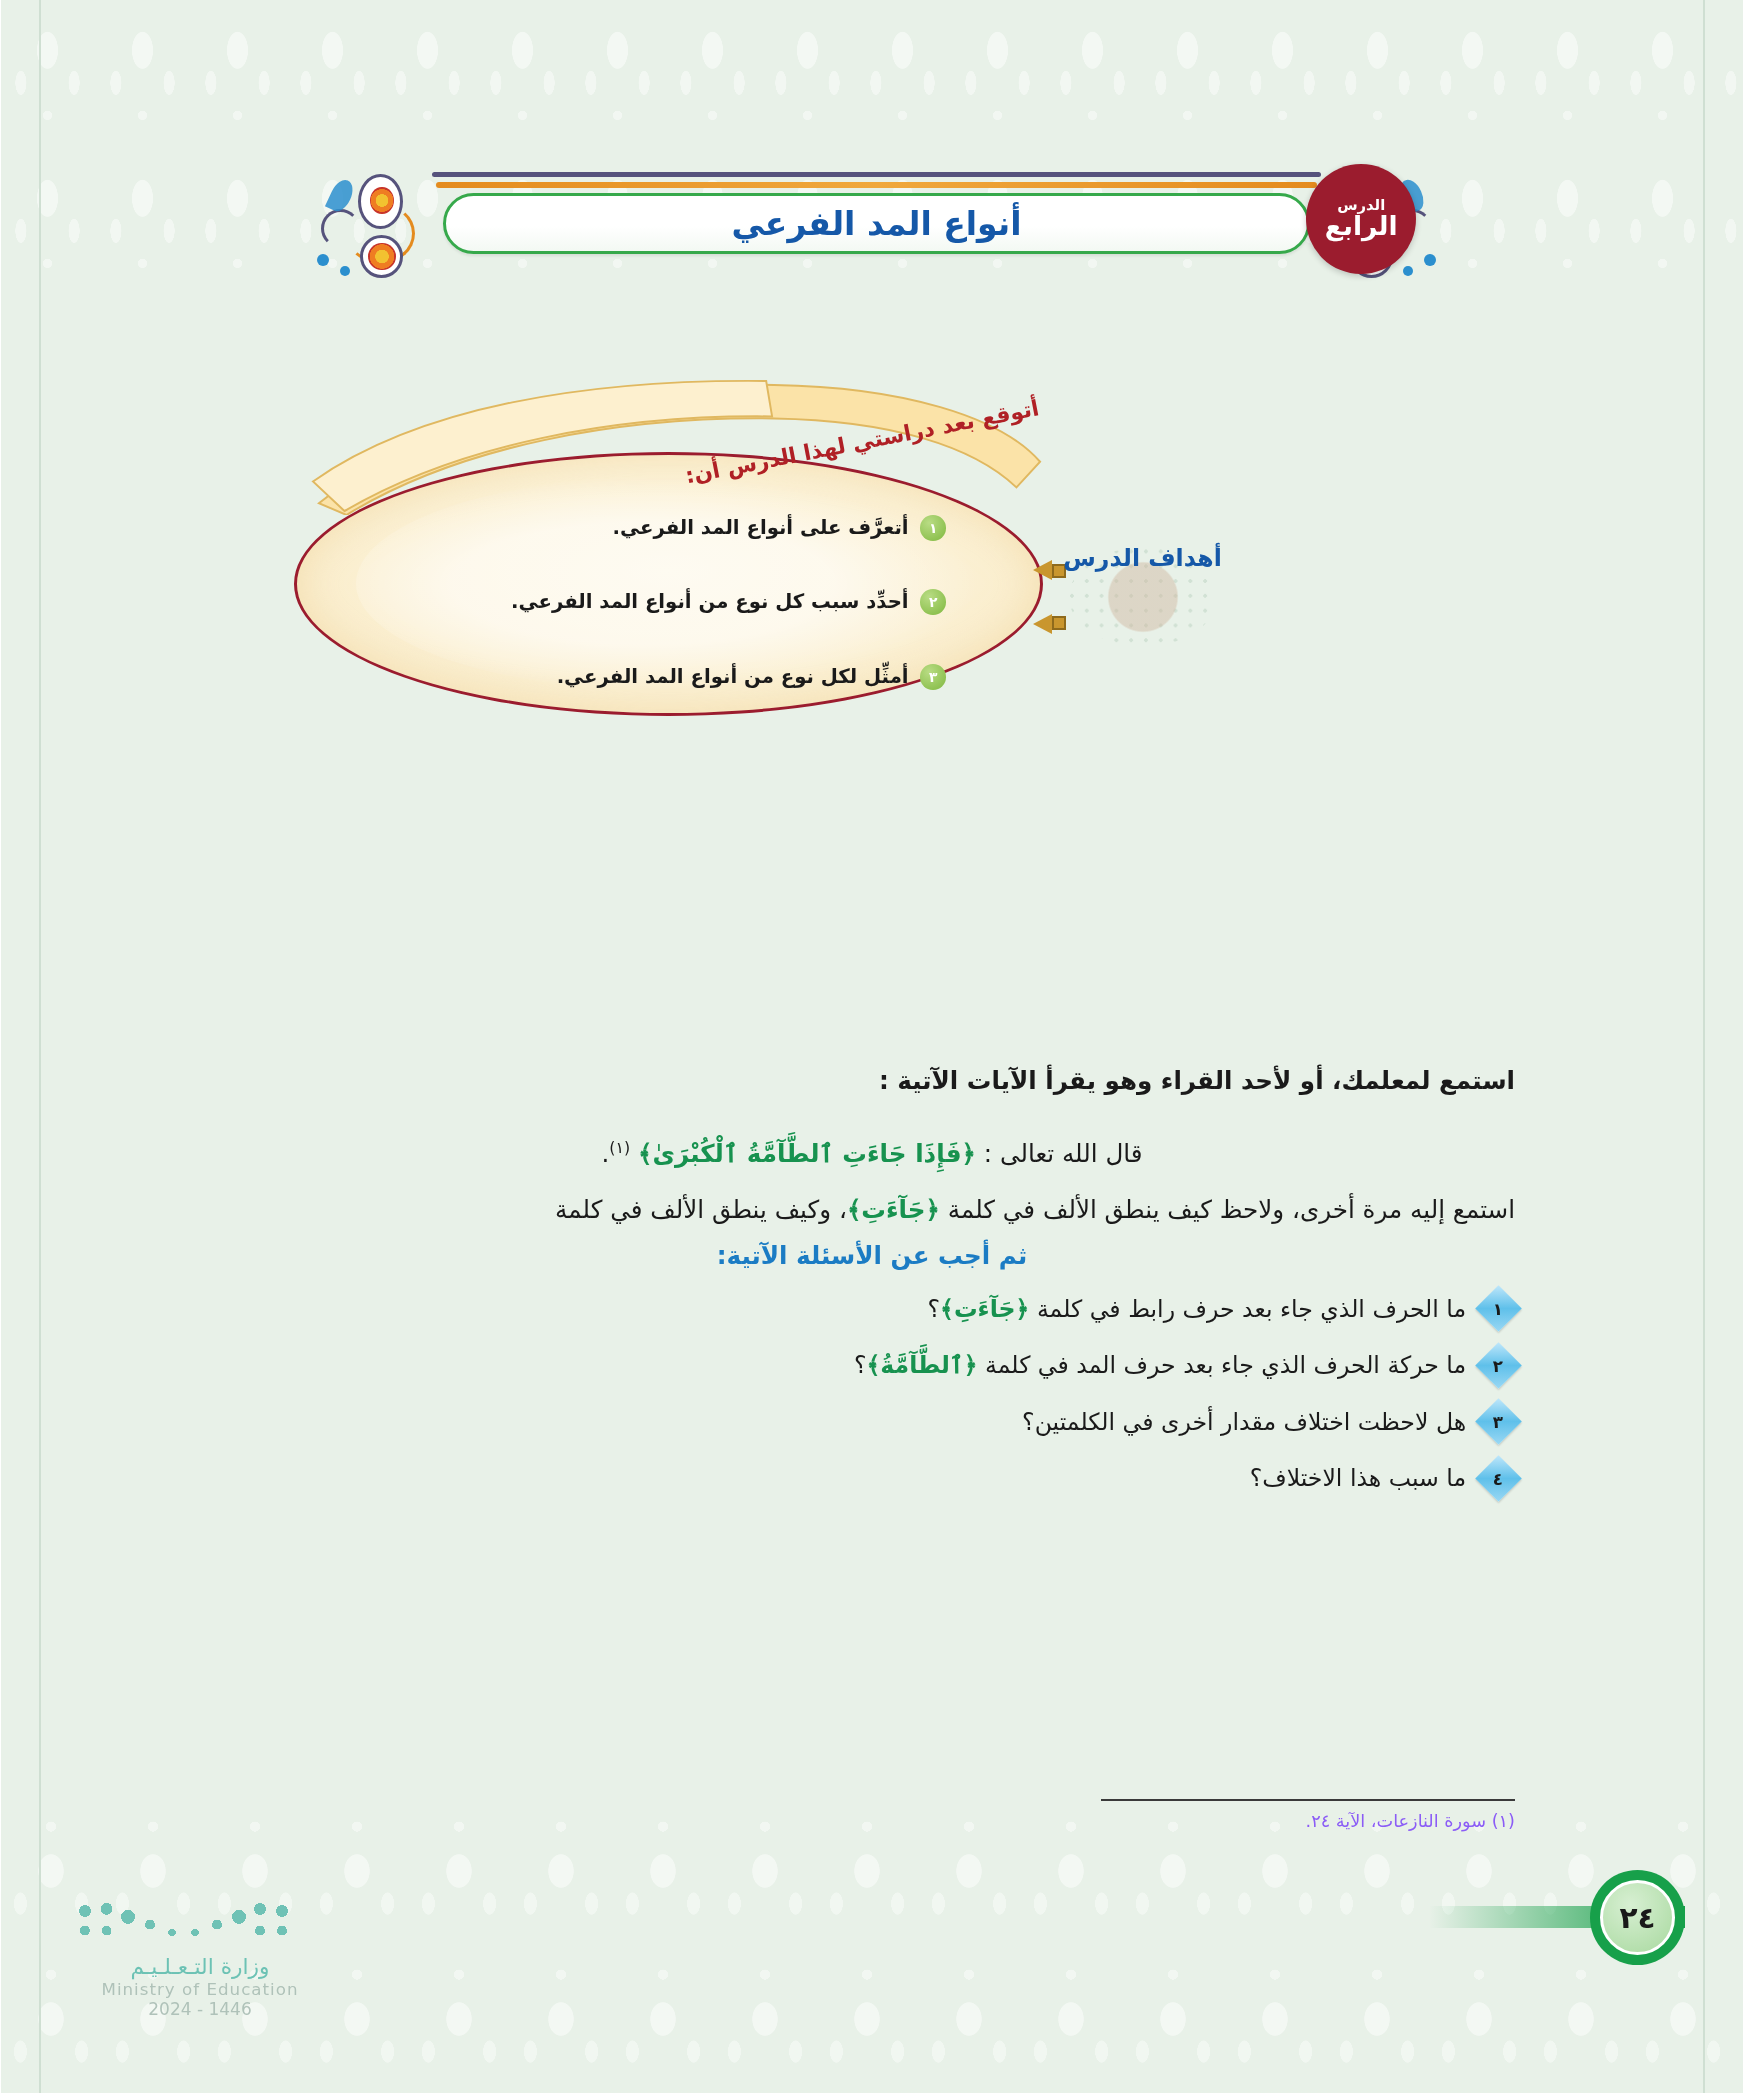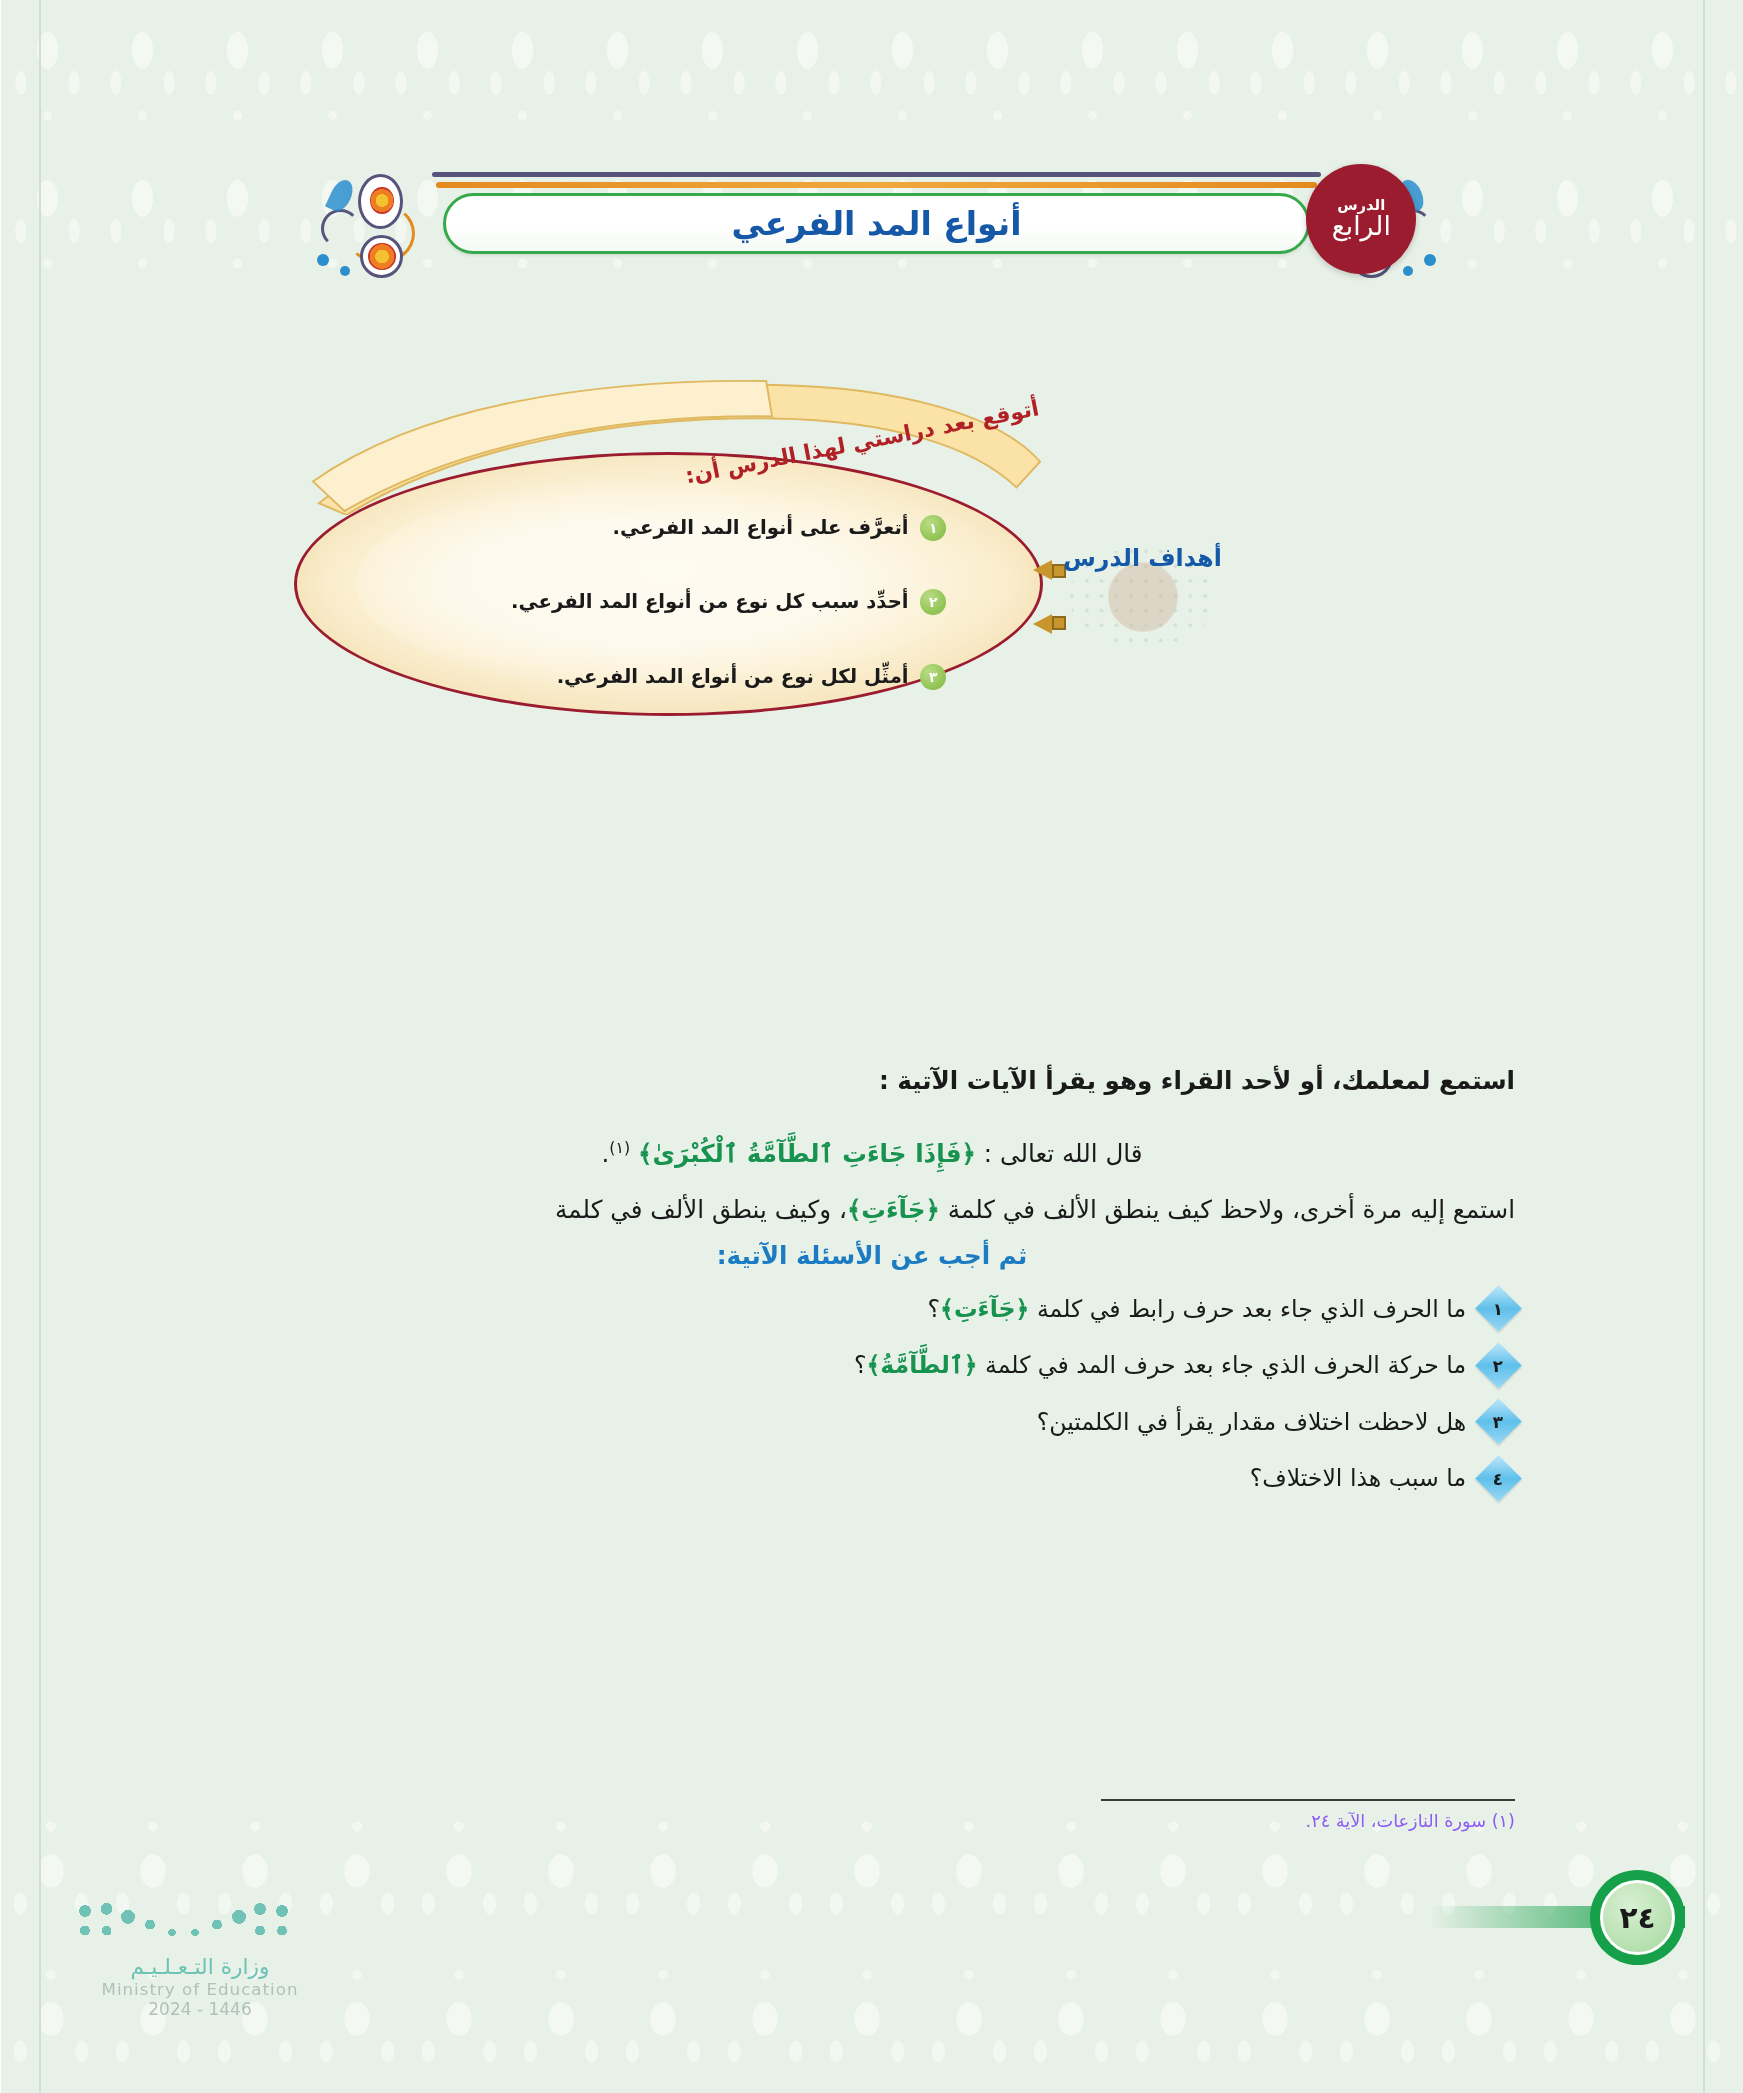--- a/index.html
+++ b/index.html
@@ -228,21 +228,21 @@
     color: #ffffff;
     display: flex;
     flex-direction: column;
     align-items: center;
     justify-content: center;
     line-height: 1.05;
     box-shadow: 0 2px 5.9px rgba(0,0,0,0.2);
     z-index: 4;
   }
   #lesson-badge .kicker { font-size: 14.8px; font-weight: bold; }
-  #lesson-badge .ordinal { font-size: 26.6px; font-weight: normal; text-align: right; }
+  #lesson-badge .ordinal { font-size: 26.6px; font-weight: bold; text-align: right; }
 
   
   #objectives {
     position: absolute;
     left: 286px;
     top: 424px;
     width: 768px;
     height: 325px;
   }
   #obj-oval {
@@ -642,21 +642,21 @@
       <span class="q-text">
         <span>ما حركة الحرف الذي جاء بعد حرف المد في كلمة</span>
         <span class="ayah ayah-brackets">ٱلطَّآمَّةُ</span><span>؟</span>
       </span>
     </div>
 
     <div class="q-row">
       <span class="q-diamond">
           <span>٣</span>
         </span>
-      <span class="q-text">هل لاحظت اختلاف مقدار يقرأ في الكلمتين؟</span>
+      <span class="q-text">هل لاحظت اختلاف مقدار أخرى في الكلمتين؟</span>
     </div>
 
     <div class="q-row">
       <span class="q-diamond">
           <span>٤</span>
         </span>
       <span class="q-text">ما سبب هذا الاختلاف؟</span>
     </div>
   </div>
 

